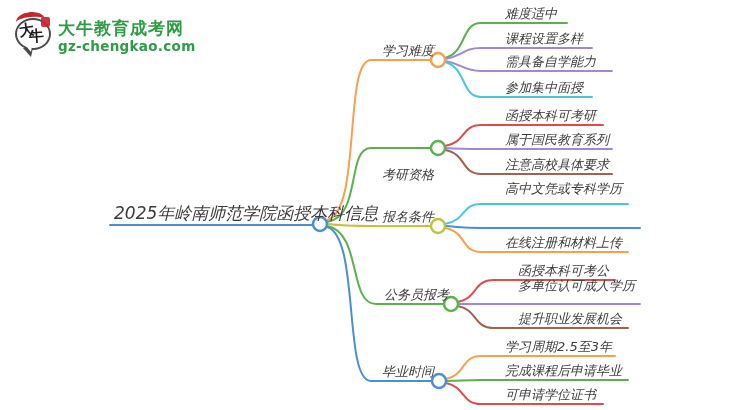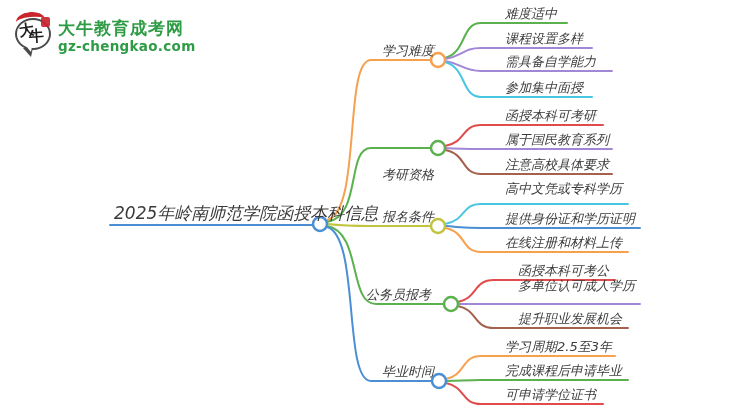--- a/index.html
+++ b/index.html
@@ -117,34 +117,33 @@
     <circle cx="438" cy="226" r="7" fill="#fff" stroke-width="2.5" stroke="#C2C43F"></circle>
     <circle cx="451" cy="304" r="7" fill="#fff" stroke-width="2.5" stroke="#5BB14E"></circle>
     <circle cx="439" cy="381" r="7" fill="#fff" stroke-width="2.5" stroke="#4A8FD3"></circle>
   </svg>
 
   <div class="lbl central-lbl" style="left:114px; top:206px;">2025年岭南师范学院函授本科信息</div>
 
   <div class="lbl branch-lbl" style="left:382px; top:43px;text-align:right;">学习难度</div>
   <div class="lbl branch-lbl" style="left:382px; top:131px;margin-top:36px;">考研资格</div>
   <div class="lbl branch-lbl" style="left:382px; top:209px;">报名条件</div>
-  <div class="lbl branch-lbl" style="left:366px; top:287px;">公务员报考</div>
+  <div class="lbl branch-lbl" style="left:384px; top:287px;">公务员报考</div>
   <div class="lbl branch-lbl" style="left:382px; top:364px;">毕业时间</div>
 
   <div class="lbl leaf-lbl" style="left:505px; top:6px;">难度适中</div>
   <div class="lbl leaf-lbl" style="left:505px; top:31px;">课程设置多样</div>
   <div class="lbl leaf-lbl" style="left:505px; top:54px;">需具备自学能力</div>
   <div class="lbl leaf-lbl" style="left:505px; top:80px;">参加集中面授</div>
 
   <div class="lbl leaf-lbl" style="left:505px; top:108px;text-align:right;">函授本科可考研</div>
   <div class="lbl leaf-lbl" style="left:505px; top:132px;">属于国民教育系列</div>
   <div class="lbl leaf-lbl" style="left:505px; top:157px;">注意高校具体要求</div>
 
   <div class="lbl leaf-lbl" style="left:505px; top:181px;">高中文凭或专科学历</div>
-  <div class="lbl leaf-lbl" style="left:505px; top:211px;">提供身份证和学历证明</div>
   <div class="lbl leaf-lbl" style="left:505px; top:235px;">在线注册和材料上传</div>
 
   <div class="lbl leaf-lbl" style="left:518px; top:263px;">函授本科可考公</div>
   <div class="lbl leaf-lbl" style="left:518px; top:278px;">多单位认可成人学历</div>
   <div class="lbl leaf-lbl" style="left:518px; top:311px;">提升职业发展机会</div>
 
   <div class="lbl leaf-lbl" style="left:505px; top:339px;">学习周期2.5至3年</div>
   <div class="lbl leaf-lbl" style="left:505px; top:363px;">完成课程后申请毕业</div>
   <div class="lbl leaf-lbl" style="left:505px; top:387px;">可申请学位证书</div>
 

